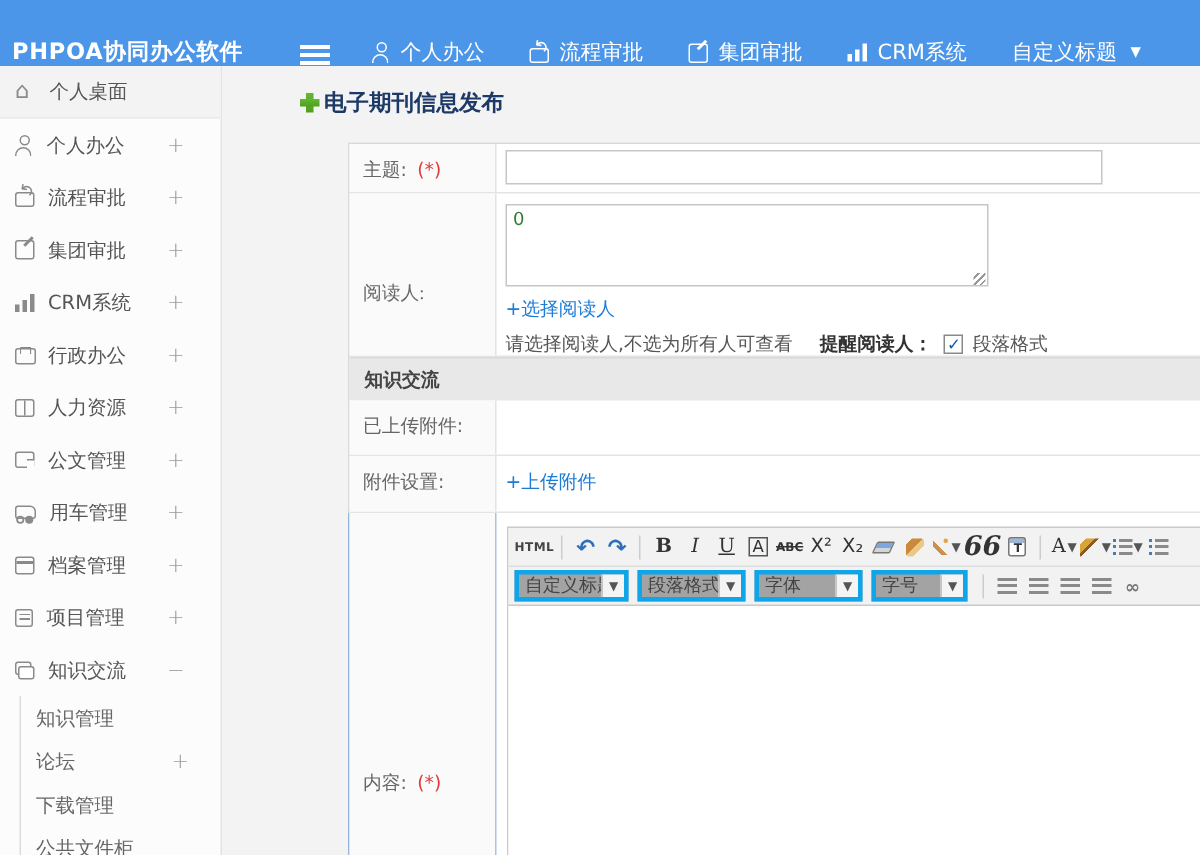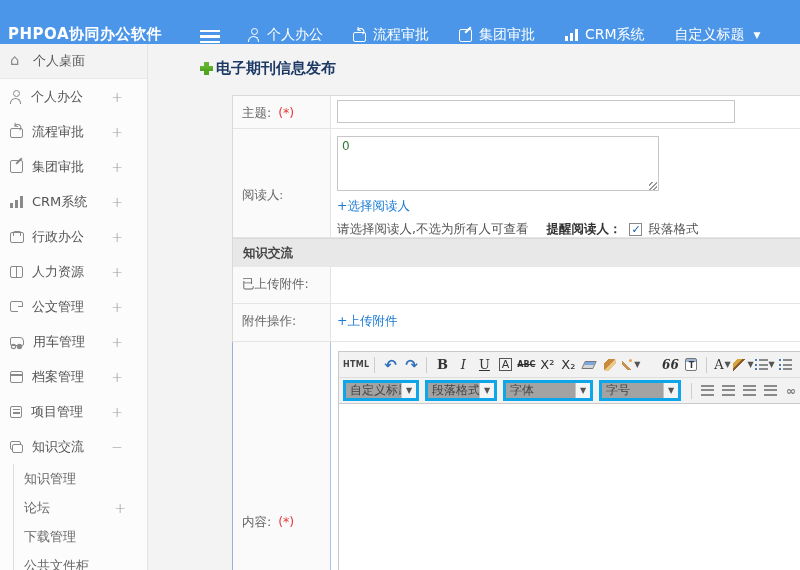--- a/index.html
+++ b/index.html
@@ -101,21 +101,21 @@
   .tbar.r2 { border-bottom:1px solid #c9c9c9; }
   .tbtn { min-width:20px; height:20px; display:inline-flex; align-items:center; justify-content:center; font-size:13px; color:#333; cursor:pointer; border-radius:2px; flex:none; }
   .tsep { width:1px; height:16px; background:#ccc; margin:0 4px; flex:none; }
   .t-html { font-size:8px; font-weight:bold; color:#444; letter-spacing:.3px; }
   .t-undo,.t-redo { color:#2f6fba; font-size:15px; font-weight:bold; }
   .t-b { font-family:"DejaVu Serif",serif; font-weight:bold; }
   .t-i { font-family:"DejaVu Serif",serif; font-style:italic; }
   .t-u { font-family:"DejaVu Serif",serif; text-decoration:underline; }
   .t-abox { font-size:11px; border:1px solid #555; line-height:11px; padding:0 2px; }
   .t-abc { font-size:8px; font-weight:bold; text-decoration:line-through; }
-  .t-quote { font-family:"DejaVu Serif",serif; font-weight:bold; font-style:italic; font-size:12px;margin-left:18px; }
+  .t-quote { font-family:"DejaVu Serif",serif; font-weight:bold; font-style:italic; font-size:18px; }
   .t-caret { font-size:8px; color:#555; margin-left:1px; }
   .ic-eraser { width:12px; height:8px; transform:skewX(-25deg); background:linear-gradient(#7aa7e0 55%, #d5d5d5 55%); border:1px solid #777; border-radius:1px; }
   .ic-brush { width:12px; height:12px; background:linear-gradient(135deg, transparent 0 3px, #c98a3d 3px 8px, #e8c98a 8px 12px, transparent 12px); border-radius:2px; }
   .ic-wand { width:11px; height:11px; background:linear-gradient(45deg, transparent 0 4px, #c99050 4px 7px, transparent 7px); }
   .ic-wand::after { content:""; position:absolute; top:0; right:1px; width:3px; height:3px; border-radius:50%; background:#e8a33d; box-shadow:-3px 6px 0 -1px #e8a33d, 4px 4px 0 -1.5px #e8a33d; }
   .ic-paste { width:12px; height:13px; border:1px solid #777; border-radius:2px; font-size:8px; font-weight:bold; color:#333; display:flex; align-items:flex-end; justify-content:center; background:linear-gradient(#9db8d6 0 3px, #fff 3px); }
   .t-fontcolor { font-family:"DejaVu Serif",serif; font-size:13px; }
   .ic-marker { width:13px; height:12px; background:linear-gradient(135deg, transparent 0 3px, #d6a43b 3px 7px, #8a5a2b 7px 9px, transparent 9px); }
   .ic-list { width:13px; height:11px;
     background:repeating-linear-gradient(#8a8a8a 0 2px, transparent 2px 4.5px); background-size:9px 11px; background-position:right top; background-repeat:no-repeat; }
@@ -280,21 +280,21 @@
 
       <div class="frow row-uploaded">
         <div class="fl">
           <span>已上传附件:</span>
         </div>
         <div class="fc"></div>
       </div>
 
       <div class="frow row-op">
         <div class="fl">
-          <span>附件操作:</span>
+          <span>附件设置:</span>
         </div>
         <div class="fc">
           <a class="link">+上传附件</a>
         </div>
       </div>
 
       <div class="frow row-content">
         <div class="fl">
           <span>内容:</span>
           <span class="req">(*)</span>
@@ -349,25 +349,25 @@
             </div>
             <div class="tbar r2">
               <span class="tsel" style="width:76px">
                 <span class="lbl">自定义标题</span>
                 <span class="dd">▼</span>
               </span>
               <span class="tsel" style="width:72px">
                 <span class="lbl">段落格式</span>
                 <span class="dd">▼</span>
               </span>
-              <span class="tsel" style="width:90px">
+              <span class="tsel" style="width:72px">
                 <span class="lbl">字体</span>
                 <span class="dd">▼</span>
               </span>
-              <span class="tsel" style="width:82px">
+              <span class="tsel" style="width:64px">
                 <span class="lbl">字号</span>
                 <span class="dd">▼</span>
               </span>
               <span class="tsep"></span>
               <span class="tbtn">
                   <span class="ico ic-align"></span>
                 </span>
               <span class="tbtn">
                   <span class="ico ic-align"></span>
                 </span>

